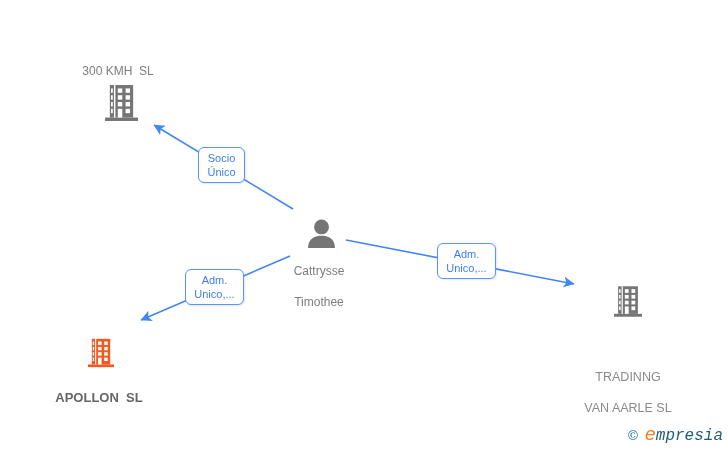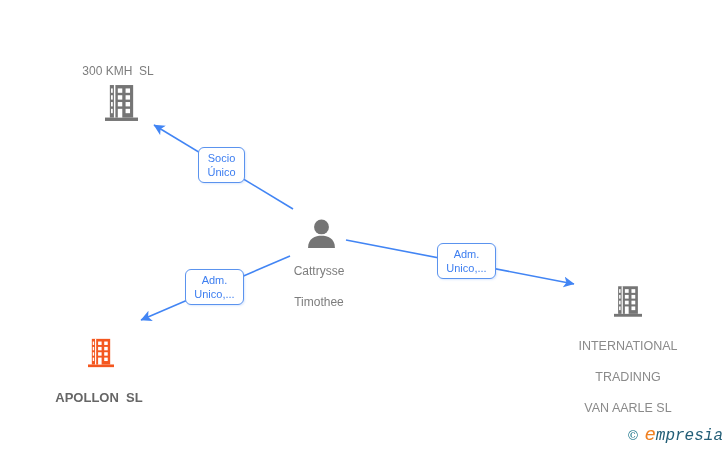--- a/index.html
+++ b/index.html
@@ -133,21 +133,21 @@
         <rect x="13.2" y="10.5" width="4.6" height="4.5"></rect>
         <rect x="21.2" y="10.5" width="4.6" height="4.5"></rect>
         <rect x="13.2" y="17.5" width="4.6" height="4.5"></rect>
         <rect x="21.2" y="17.5" width="4.6" height="4.5"></rect>
         <rect x="13.2" y="24.5" width="4.6" height="9"></rect>
         <rect x="21.2" y="24.5" width="4.6" height="4.5"></rect>
       </g>
     </svg>
   </div>
   <div class="node-label multi intl-label" style="left:546px;top:323px;width:164px;">
-    <span>INTERNATIONAL</span><br>
+    <br>
     <span>TRADINNG</span><br>
     <span>VAN AARLE  SL</span>
   </div>
 
   <div class="edge-label" style="left:198px;top:147px;width:45px;height:34px;">
     <span>Socio</span>
     <span>Único</span>
   </div>
   <div class="edge-label" style="left:185px;top:269px;width:57px;height:34px;">
     <span>Adm.</span>

